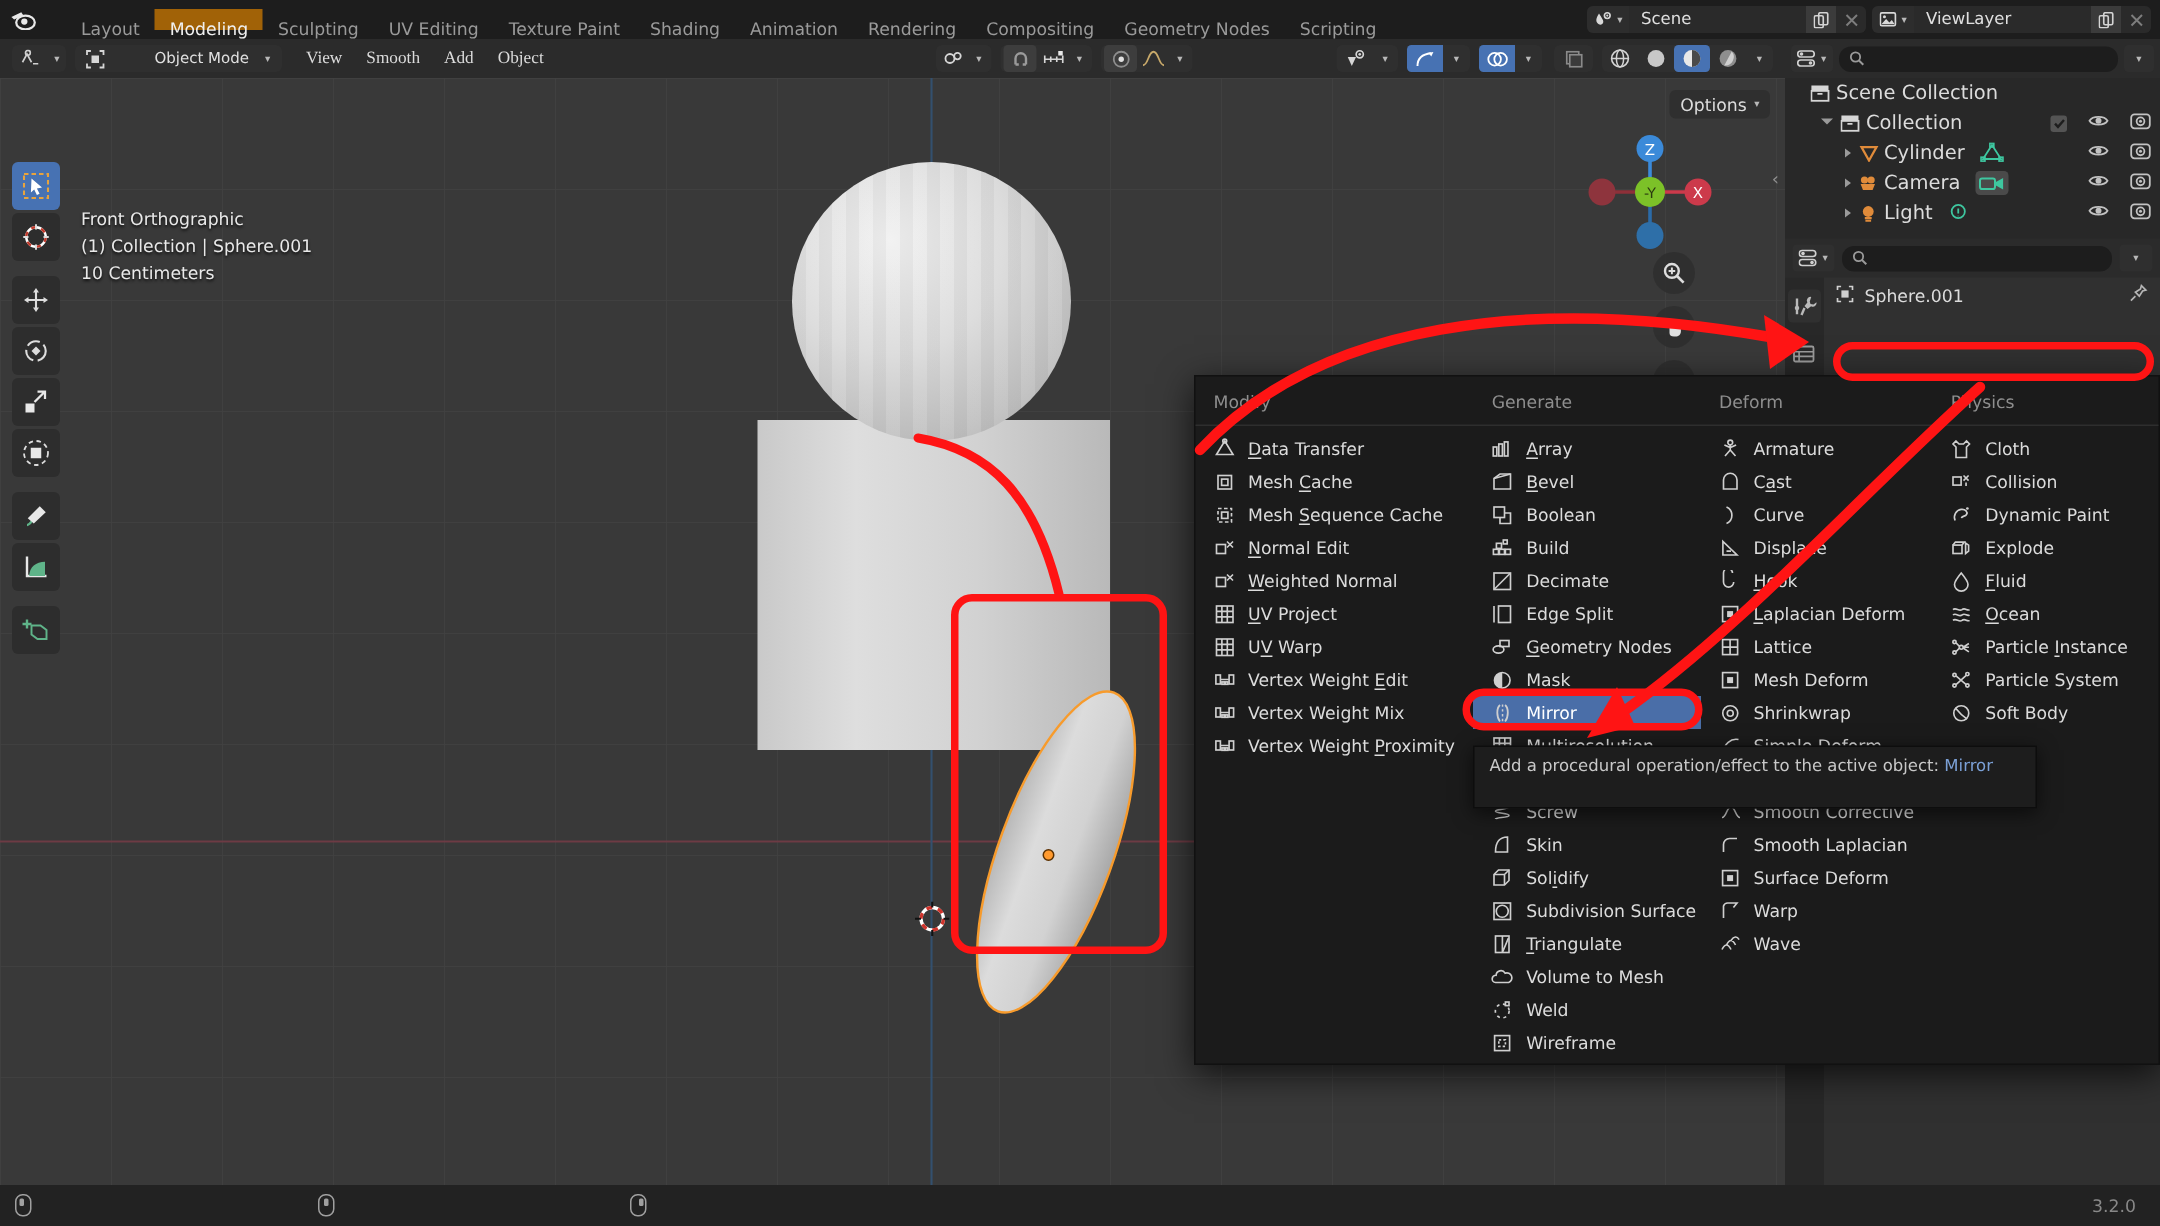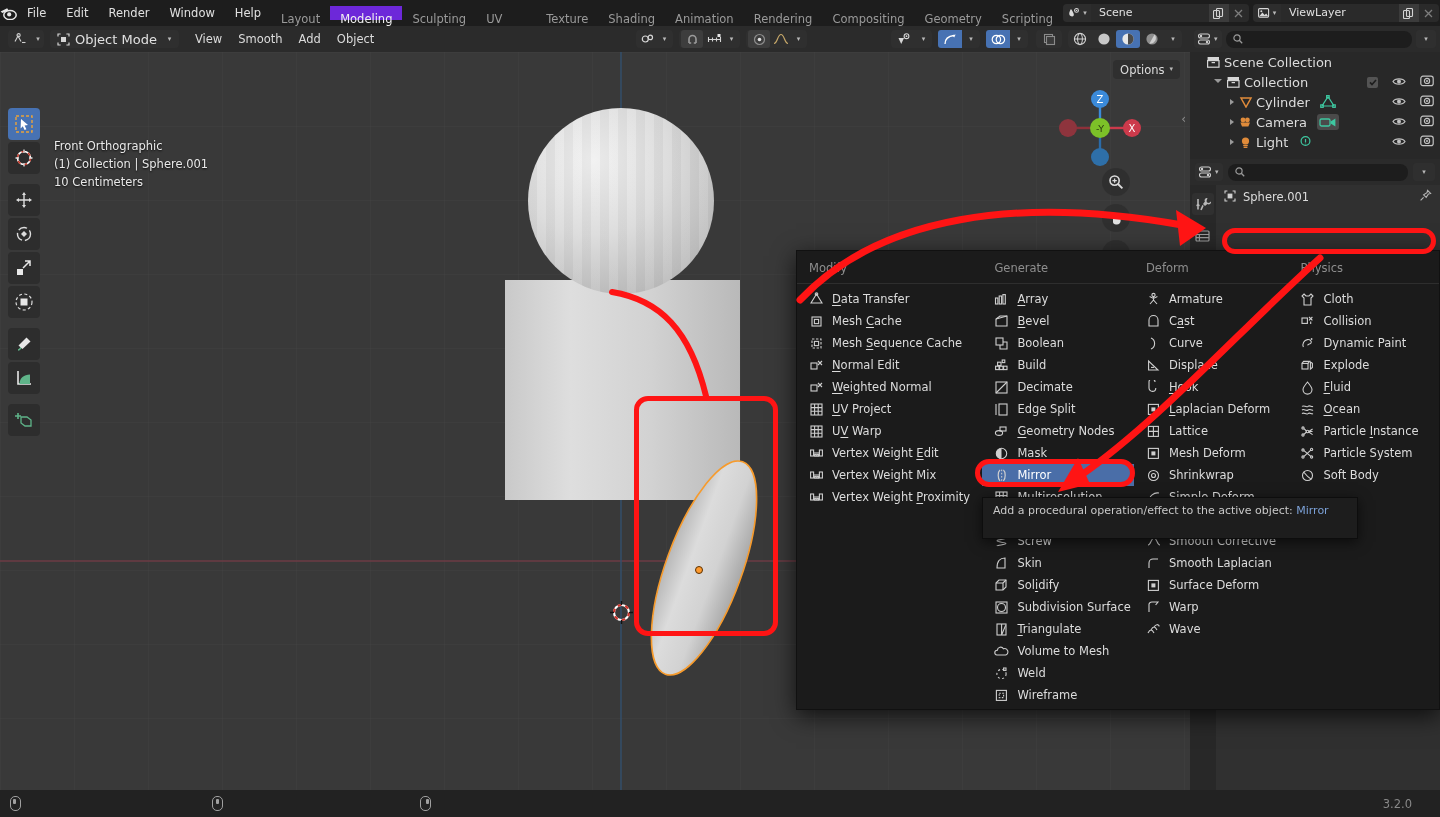--- a/index.html
+++ b/index.html
@@ -15,21 +15,21 @@
 
   
   .topbar {
     position: absolute; left: 0; top: 0; width: 1440px; height: 26px;
     background: #1d1d1d; display: flex; align-items: center;
   }
   .blender-logo { width: 30px; height: 26px; display: flex; align-items: center; justify-content: center; }
   .menu-item { padding: 0 10px; height: 20px; line-height: 20px; color: #e0e0e0; font-size: 11.5px; border-radius: 3px; }
   .wsp-sep { width: 14px; }
   .wspace { padding: 0 10px; height: 14px; line-height: 26px; color: #9a9a9a; font-size: 11.5px; }
-  .wspace.active { background: #6d28d9; color: #f0f0f0; }
+  .wspace.active { background: #a16207; color: #f0f0f0; }
   .topbar-right { margin-left: auto; display: flex; align-items: center; gap: 4px; padding-right: 6px; }
   .field-group { display: flex; align-items: center; background: #232323; border-radius: 4px; height: 18px; }
   .fg-icon { width: 28px; height: 18px; background: #2d2d2d; border-radius: 4px 0 0 4px; display: flex; align-items: center; justify-content: center; gap: 1px; }
   .fg-name { background: #2a2a2a; height: 18px; line-height: 18px; padding: 0 10px 0 8px; font-size: 11px; color: #e0e0e0; min-width: 118px; }
   .fg-btn { width: 20px; height: 18px; display: flex; align-items: center; justify-content: center; background: #3b3b3b; }
   .fg-btn.last { border-radius: 0 4px 4px 0; background: #2a2a2a; }
 
   
   .vp-header {
     position: absolute; left: 0; top: 26px; width: 1190px; height: 26px;
@@ -118,45 +118,38 @@
   .tooltip .hl { color: #7ba0d6; }
 
   
   .anno { position: absolute; pointer-events: none; }
   .anno-rect { border: 5px solid #ff1414; border-radius: 14px; }
 
   
   .statusbar { position: absolute; left: 0; bottom: 0; width: 1440px; height: 27px; background: #222222;
                display: flex; align-items: center; }
   .sb-item { display: flex; align-items: center; gap: 5px; font-size: 11px; color: #a8a8a8; }
-  .sb-version { margin-left: auto; padding-right: 28px; font-size: 11.5px; color: #888; }
+  .sb-version { margin-left: auto; padding-right: 16px; font-size: 11.5px; color: #888; }
   .mouse { width: 11px; height: 15px; border: 1.3px solid #a0a0a0; border-radius: 5px 5px 5px 5px; position: relative; }
   .mouse i { position: absolute; width: 3px; height: 5px; background: #a0a0a0; top: 1.5px; border-radius: 1px; }
   .mouse.left i { left: 1.5px; } .mouse.mid i { left: 50%; margin-left: -1.5px; } .mouse.right i { right: 1.5px; }
 </style>
 </head>
 <body>
 
 <div id="app">
 
   <div class="topbar">
     <div class="blender-logo">
       <svg width="17" height="14" viewBox="0 0 17 14">
         <ellipse cx="10" cy="9" rx="6.2" ry="4.6" fill="none" stroke="#e8e8e8" stroke-width="1.5"></ellipse>
         <circle cx="9.2" cy="8.4" r="2.1" fill="#e8e8e8"></circle>
         <path d="M0.6 5.4 L7.2 2.2 L8.6 4.4 L2.4 7.0 Z" fill="#e8e8e8"></path>
       </svg>
     </div>
-    <div id="tb-menus" style="display:flex;align-items:center;">
-        <div class="menu-item">File</div>
-        <div class="menu-item">Edit</div>
-        <div class="menu-item">Render</div>
-        <div class="menu-item">Window</div>
-        <div class="menu-item">Help</div>
-      </div>
     <div class="wsp-sep"></div>
     <div id="tb-workspaces" style="display:flex;align-items:center;">
         <div class="wspace">Layout</div>
         <div class="wspace active">Modeling</div>
         <div class="wspace">Sculpting</div>
         <div class="wspace">UV Editing</div>
         <div class="wspace">Texture Paint</div>
         <div class="wspace">Shading</div>
         <div class="wspace">Animation</div>
         <div class="wspace">Rendering</div>
@@ -228,27 +221,27 @@
         </div>
     </div>
 
     <div class="grp" style="padding:0 3px;">
       <div style="width:20px;">
         <svg width="13" height="13" viewBox="0 0 13 13">
           <path d="M1 3.6 V1 H3.6 M9.4 1 H12 V3.6 M12 9.4 V12 H9.4 M3.6 12 H1 V9.4" fill="none" stroke="#d6d6d6" stroke-width="1.2"></path>
           <rect x="4" y="4" width="5" height="5" fill="#d6d6d6"></rect>
         </svg>
       </div>
-      <div style="padding:0 6px 0 2px;font-size:13px;color:#e0e0e0;">Object Mode</div>
+      <div style="padding:0 6px 0 2px;font-size:10px;color:#e0e0e0;margin-left:28px;">Object Mode</div>
       <div style="width:13px;">
           <span class="caret">▾</span>
         </div>
     </div>
 
-    <div id="vp-menus" style="display:flex;align-items:center;margin-left:4px;">
+    <div id="vp-menus" style="display:flex;align-items:center;margin-left:4px;font-family:Liberation Serif, serif;">
         <div class="hdr-txt">View</div>
         <div class="hdr-txt">Smooth</div>
         <div class="hdr-txt">Add</div>
         <div class="hdr-txt">Object</div>
       </div>
 
     <div style="width:150px;"></div>
 
     <div class="grp" style="padding:0 2px;margin-top:48px;">
       <div style="width:20px;">

